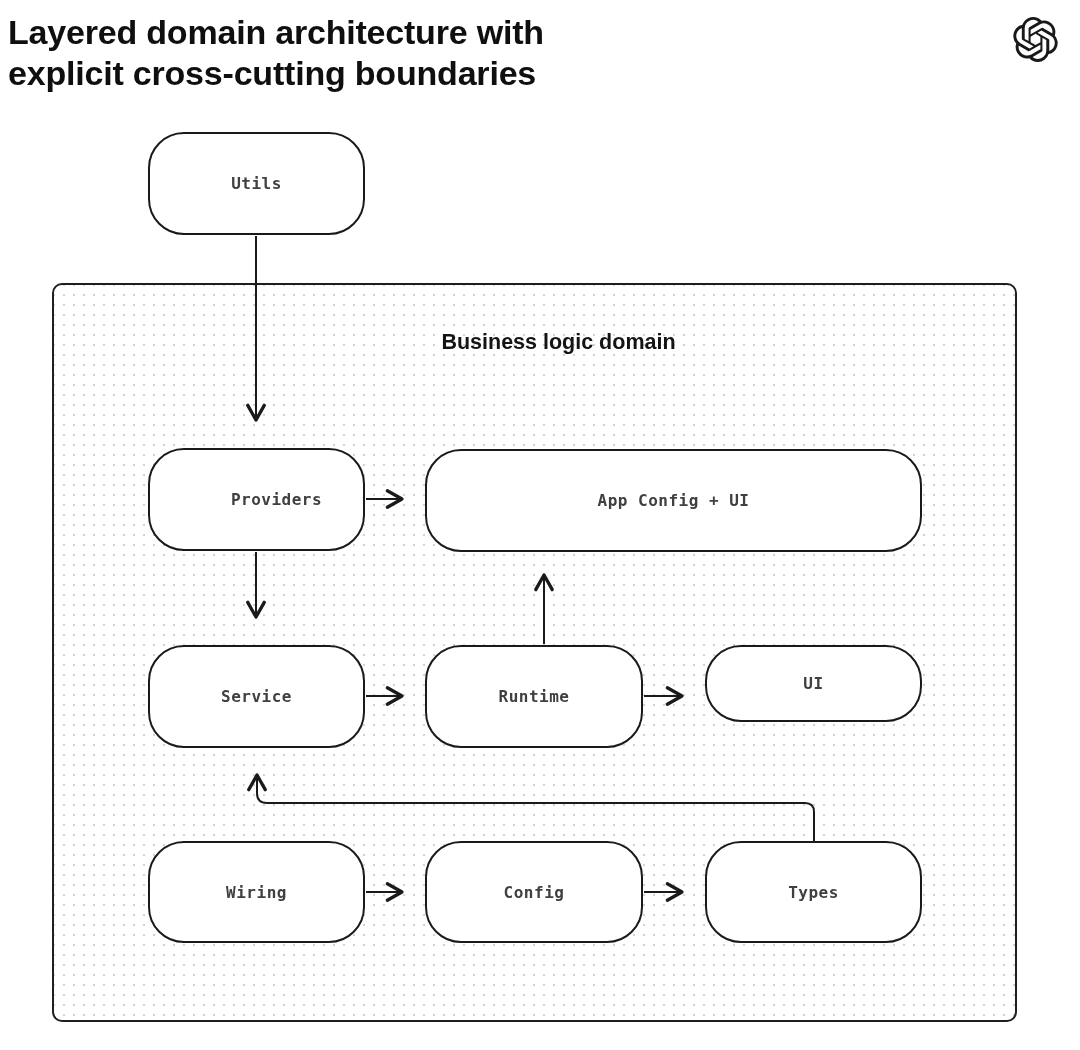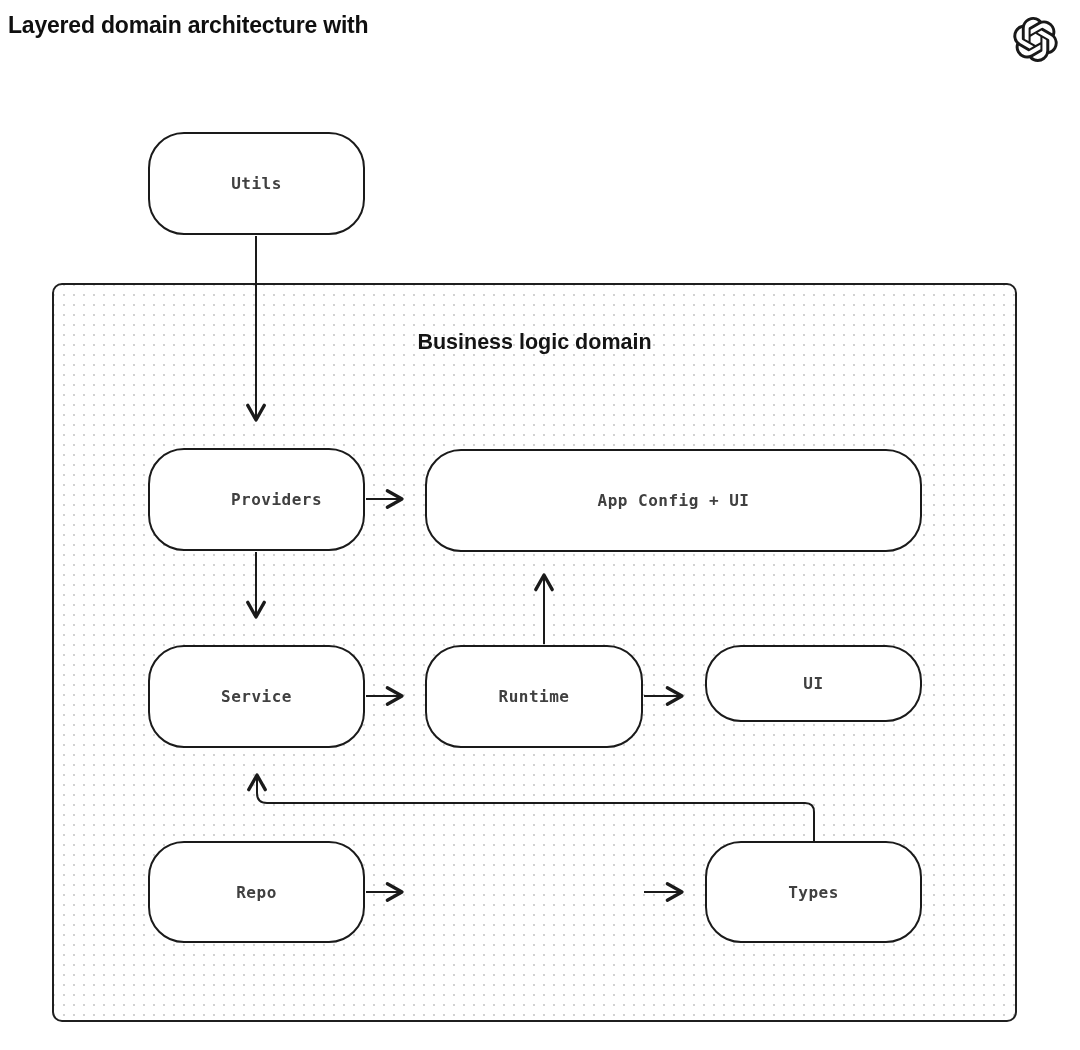--- a/index.html
+++ b/index.html
@@ -12,21 +12,21 @@
     width: 1080px;
     height: 1050px;
     background: #ffffff;
     font-family: "Liberation Sans", sans-serif;
     overflow: hidden;
   }
   .title {
     position: absolute;
     left: 8px;
     top: 12px;
-    font-size: 23px;
+    font-size: 34px;
     line-height: 1.2;
     font-weight: 700;
     letter-spacing: -0.2px;
     color: #0f0f0f;
   }
   .logo {
     position: absolute;
     left: 1013px;
     top: 17px;
     width: 45px;
@@ -49,20 +49,21 @@
   }
   .domain-label {
     position: absolute;
     left: 52px;
     top: 330px;
     width: 965px;
     text-align: center;
     font-size: 21.5px;
     font-weight: 700;
     color: #141414;
+    padding-left: 24px;
   }
   .node {
     position: absolute;
     box-sizing: border-box;
     background: #ffffff;
     border: 2px solid #1a1a1a;
     border-radius: 36px;
     display: flex;
     align-items: center;
     justify-content: center;
@@ -94,38 +95,40 @@
     stroke-width: 2;
   }
 </style>
 </head>
 <body>
 
 <div class="stage">
 
   <div class="title">
     <div>Layered domain architecture with</div>
+    <div>explicit cross-cutting boundaries</div>
   </div>
 
   <div class="logo">
     <svg viewBox="0 0 24 24" xmlns="http://www.w3.org/2000/svg">
       <path fill="#191919" d="M22.2819 9.8211a5.9847 5.9847 0 0 0-.5157-4.9108 6.0462 6.0462 0 0 0-6.5098-2.9A6.0651 6.0651 0 0 0 4.9807 4.1818a5.9847 5.9847 0 0 0-3.9977 2.9 6.0462 6.0462 0 0 0 .7427 7.0966 5.98 5.98 0 0 0 .511 4.9107 6.051 6.051 0 0 0 6.5146 2.9001A5.9847 5.9847 0 0 0 13.2599 24a6.0557 6.0557 0 0 0 5.7718-4.2058 5.9894 5.9894 0 0 0 3.9977-2.9001 6.0557 6.0557 0 0 0-.7475-7.073zM13.2599 22.4301a4.4755 4.4755 0 0 1-2.8764-1.0408l.1419-.0804 4.7783-2.7582a.7948.7948 0 0 0 .3927-.6813v-6.7369l2.02 1.1686a.071.071 0 0 1 .038.052v5.5826a4.504 4.504 0 0 1-4.4945 4.4944zm-9.6607-4.1254a4.4708 4.4708 0 0 1-.5346-3.0137l.142.0852 4.783 2.7582a.7712.7712 0 0 0 .7806 0l5.8428-3.3685v2.3324a.0804.0804 0 0 1-.0332.0615L9.74 19.9502a4.4992 4.4992 0 0 1-6.1408-1.6464zM2.3408 7.8956a4.485 4.485 0 0 1 2.3655-1.9728V11.6a.7664.7664 0 0 0 .3879.6765l5.8144 3.3543-2.0201 1.1685a.0757.0757 0 0 1-.071 0l-4.8303-2.7865A4.504 4.504 0 0 1 2.3408 7.8956zm16.5963 3.8558L13.1038 8.364 15.1192 7.2a.0757.0757 0 0 1 .071 0l4.8303 2.7913a4.4944 4.4944 0 0 1-.6765 8.1042v-5.6772a.79.79 0 0 0-.407-.667zm2.0107-3.0231l-.142-.0852-4.7735-2.7818a.7759.7759 0 0 0-.7854 0L9.409 9.2297V6.8974a.0662.0662 0 0 1 .0284-.0615l4.8303-2.7866a4.4992 4.4992 0 0 1 6.6802 4.66zM8.3065 12.863l-2.02-1.1638a.0804.0804 0 0 1-.038-.0567V6.0742a4.4992 4.4992 0 0 1 7.3757-3.4537l-.142.0805L8.704 5.459a.7948.7948 0 0 0-.3927.6813zm1.0976-2.3654l2.602-1.4998 2.6069 1.4998v2.9994l-2.5974 1.4997-2.6067-1.4997Z"></path>
     </svg>
   </div>
 
   <div class="domain-box"></div>
   <div class="domain-label">Business logic domain</div>
 
   <div class="node n-utils">Utils</div>
   <div class="node n-providers">Providers</div>
   <div class="node n-appwiring">App Config + UI</div>
   <div class="node n-service">Service</div>
   <div class="node n-runtime">Runtime</div>
   <div class="node n-ui">UI</div>
-  <div class="node n-types">Repo</div>
+  <div class="node n-types">Wiring</div>
+  <div class="node n-config">Config</div>
   <div class="node n-repo">Types</div>
 
   <svg class="edges" xmlns="http://www.w3.org/2000/svg">
     <defs>
       <marker id="arrowhead" viewBox="0 0 12 12" refX="10" refY="6" markerWidth="11" markerHeight="11" orient="auto-start-reverse">
         <path d="M2 1.5 L10 6 L2 10.5" fill="none" stroke="#1a1a1a" stroke-width="1.8" stroke-linecap="round" stroke-linejoin="round"></path>
       </marker>
     </defs>
     <path class="edge" d="M256 236 L256 420" marker-end="url(#arrowhead)"></path>
     <path class="edge" d="M366 499 L402 499" marker-end="url(#arrowhead)"></path>

